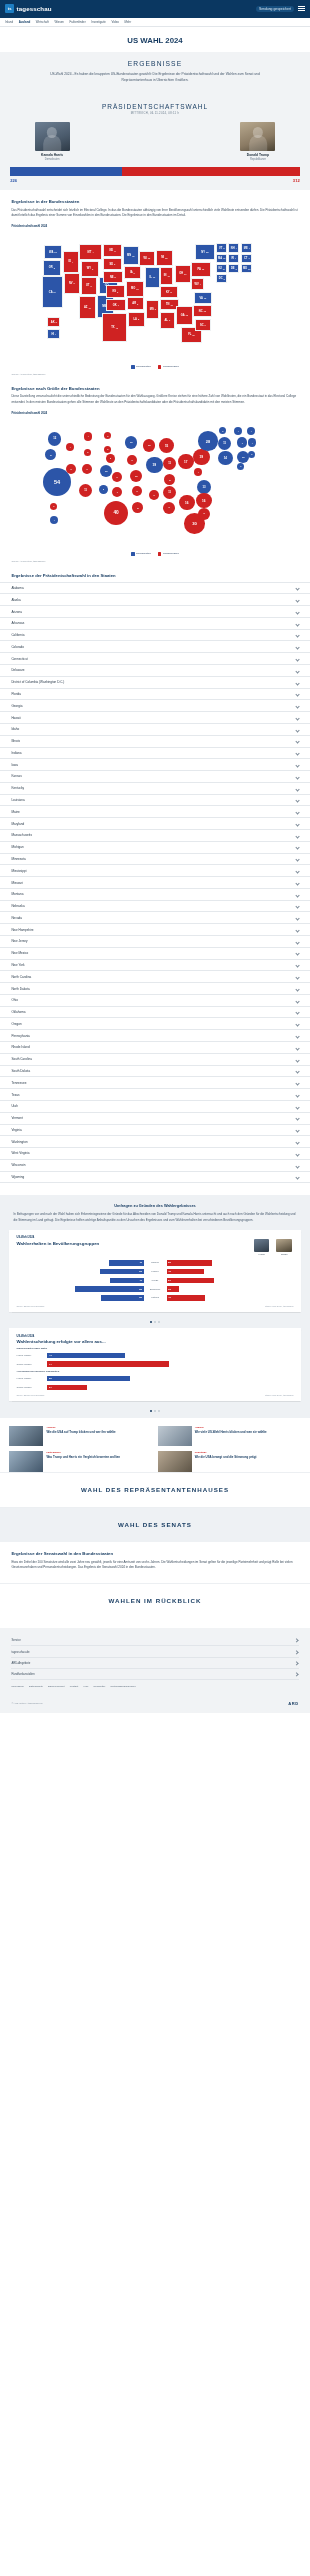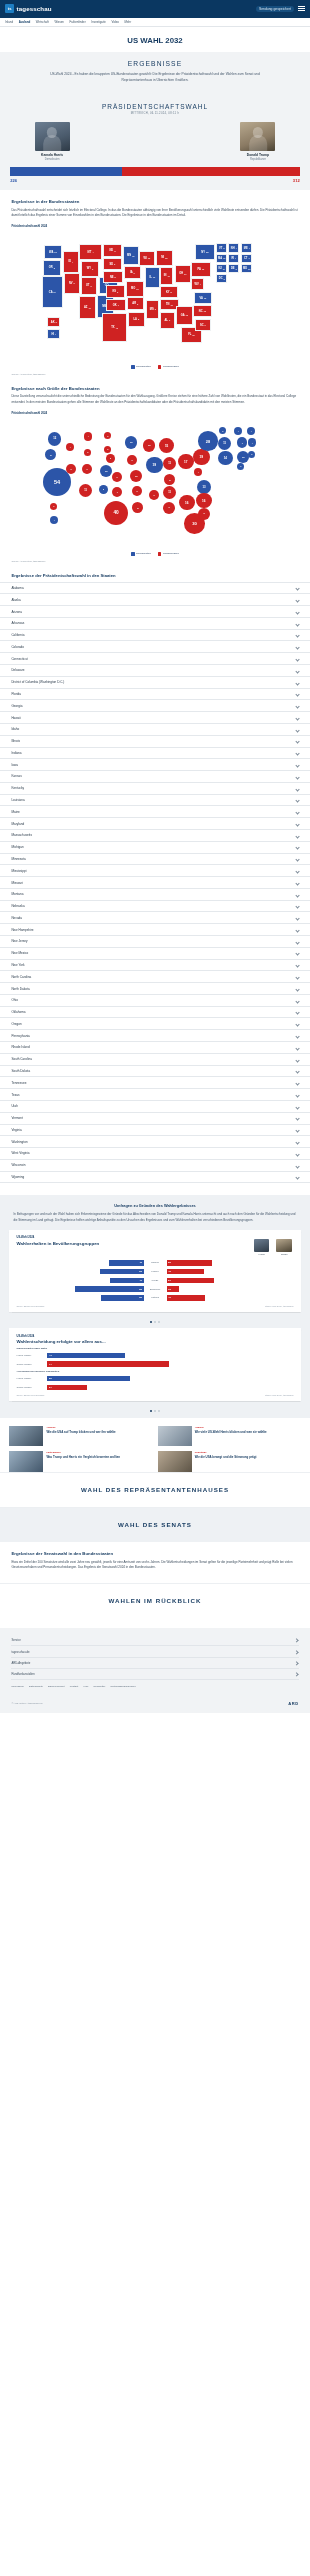--- a/index.html
+++ b/index.html
@@ -236,21 +236,21 @@
   <a href="#">Inland</a>
   <a href="#" class="active">Ausland</a>
   <a href="#">Wirtschaft</a>
   <a href="#">Wissen</a>
   <a href="#">Faktenfinder</a>
   <a href="#">Investigativ</a>
   <a href="#">Video</a>
   <a href="#">Mehr</a>
 </div>
 
-<div class="page-title">US WAHL 2032</div>
+<div class="page-title">US WAHL 2024</div>
 
 <div class="section-band">
   <div class="band-title">ERGEBNISSE</div>
   <div class="band-sub">US-Wahl 2024 - Es haben die knappsten US-Bundesstaaten gewählt: Die Ergebnisse der Präsidentschaftswahl und der Wahlen zum Senat und Repräsentantenhaus in Übersichten Grafiken.</div>
 </div>
 
 <div class="pres-wrap">
   <div class="pres-head">
     <div class="pres-title">PRÄSIDENTSCHAFTSWAHL</div>
     <div class="pres-date">MITTWOCH, 06.11.2024, 08:11 h</div>

